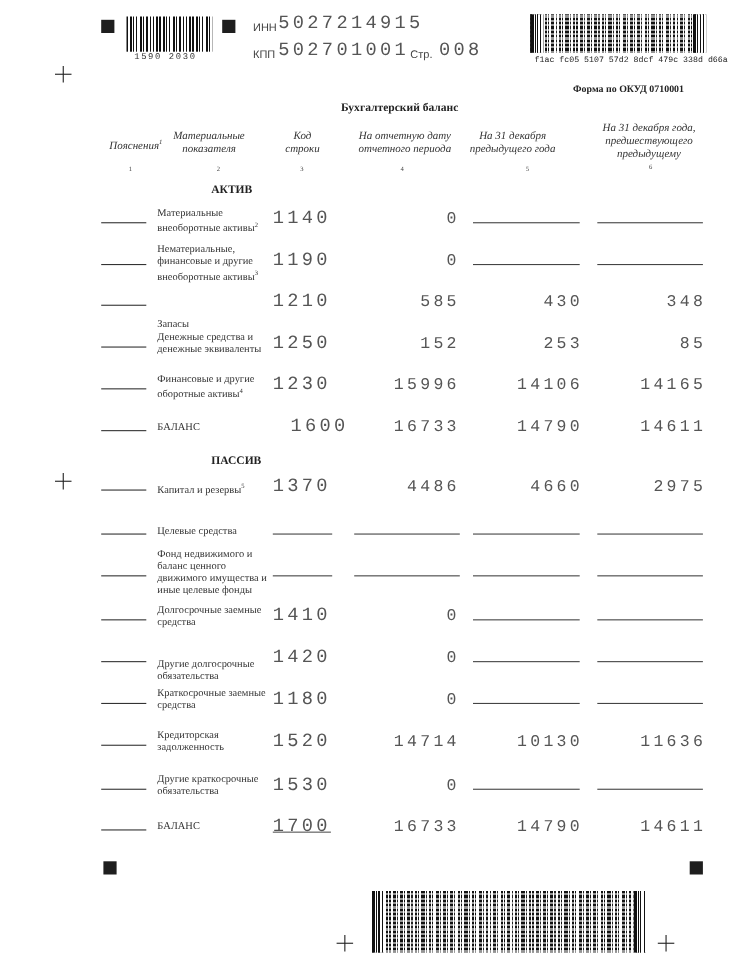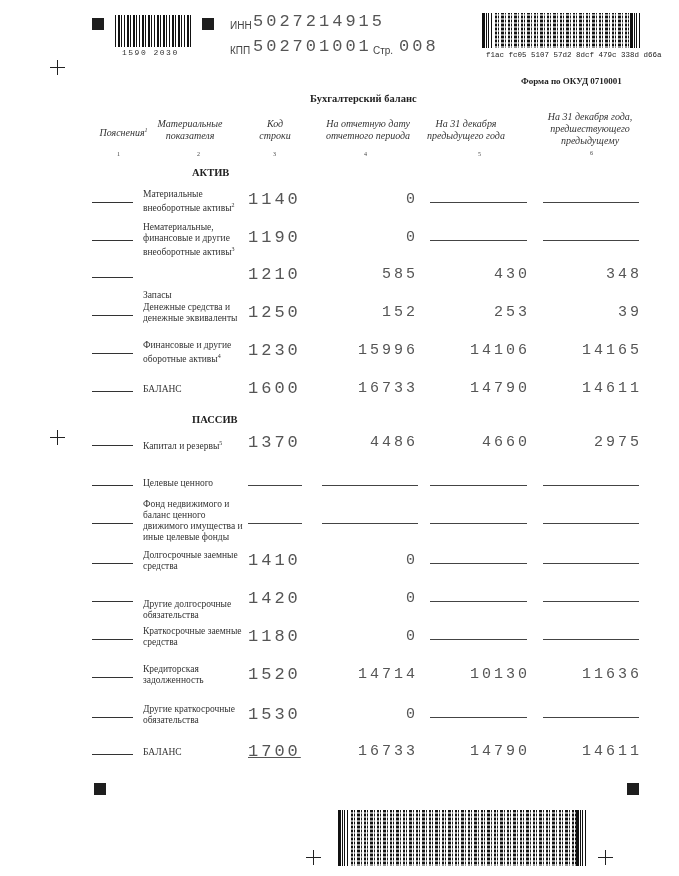--- a/index.html
+++ b/index.html
@@ -101,49 +101,49 @@
       <div class="val v4" style="top:-9px;">585</div>
       <div class="val v5" style="top:-9px;">430</div>
       <div class="val v6" style="top:-9px;">348</div>
     </div>
     <div class="row" style="top: 313px;">
       <div class="dash-expl" style="top:2px;"></div>
       <div class="name" style="top:-11px;"><span>Денежные средства и денежные эквиваленты</span></div>
       <div class="code" style="top:-10px;">1250</div>
       <div class="val v4" style="top:-9px;">152</div>
       <div class="val v5" style="top:-9px;">253</div>
-      <div class="val v6" style="top:-9px;">39</div>
+      <div class="val v6" style="top:-9px;">85</div>
     </div>
     <div class="row" style="top: 351px;">
       <div class="dash-expl" style="top:2px;"></div>
       <div class="name" style="top:-11px;"><span>Финансовые и другие оборотные активы</span><sup>4</sup></div>
       <div class="code" style="top:-10px;">1230</div>
       <div class="val v4" style="top:-9px;">15996</div>
       <div class="val v5" style="top:-9px;">14106</div>
       <div class="val v6" style="top:-9px;">14165</div>
     </div>
     <div class="row" style="top: 389px;">
       <div class="dash-expl" style="top:2px;"></div>
       <div class="name" style="top:-5px;"><span>БАЛАНС</span></div>
-      <div class="code" style="top:-10px;">1600</div>
+      <div class="code" style="top:-10px;margin-left:16px;">1600</div>
       <div class="val v4" style="top:-9px;">16733</div>
       <div class="val v5" style="top:-9px;">14790</div>
       <div class="val v6" style="top:-9px;">14611</div>
     </div>
     <div class="row" style="top: 443px;">
       <div class="dash-expl" style="top:2px;"></div>
       <div class="name" style="top:-5px;"><span>Капитал и резервы</span><sup>5</sup></div>
       <div class="code" style="top:-10px;">1370</div>
       <div class="val v4" style="top:-9px;">4486</div>
       <div class="val v5" style="top:-9px;">4660</div>
       <div class="val v6" style="top:-9px;">2975</div>
     </div>
     <div class="row" style="top: 483px;">
       <div class="dash-expl" style="top:2px;"></div>
-      <div class="name" style="top:-5px;"><span>Целевые ценного</span></div>
+      <div class="name" style="top:-5px;"><span>Целевые средства</span></div>
       <div class="dash" style="left:248px;width:54px;top:2px;"></div>
       <div class="dash" style="left:322px;width:96px;top:2px;"></div>
       <div class="dash" style="left:430px;width:97px;top:2px;"></div>
       <div class="dash" style="left:543px;width:96px;top:2px;"></div>
     </div>
     <div class="row" style="top: 521px;">
       <div class="dash-expl" style="top:2px;"></div>
       <div class="name" style="top:-22px;"><span>Фонд недвижимого и баланс ценного движимого имущества и иные целевые фонды</span></div>
       <div class="dash" style="left:248px;width:54px;top:2px;"></div>
       <div class="dash" style="left:322px;width:96px;top:2px;"></div>

